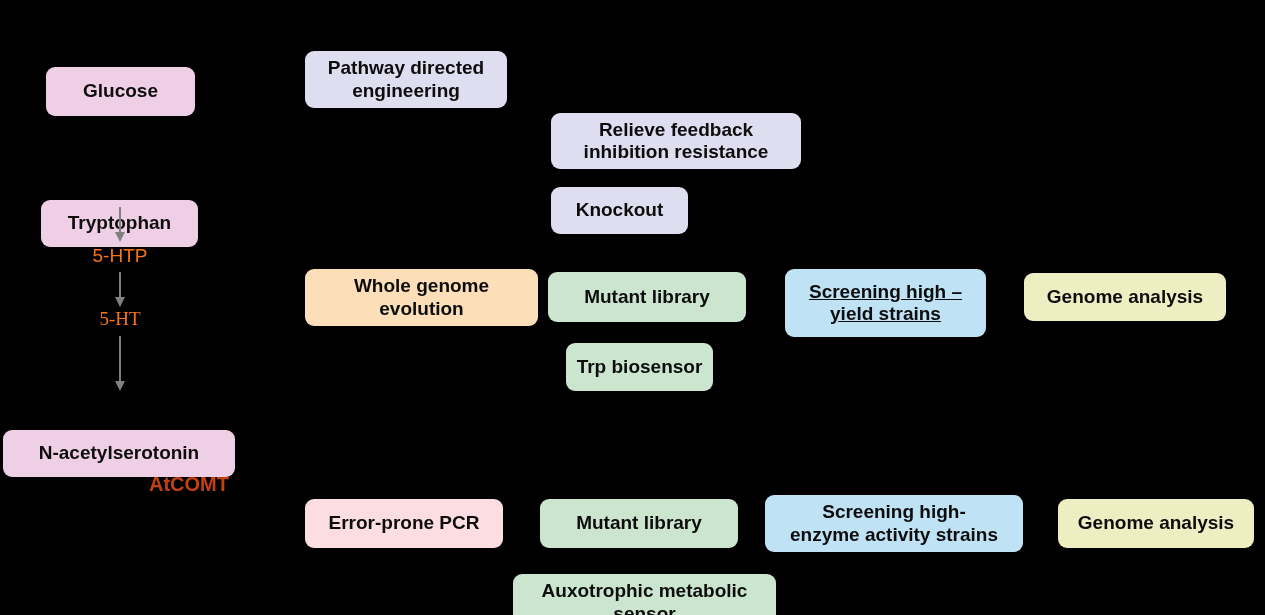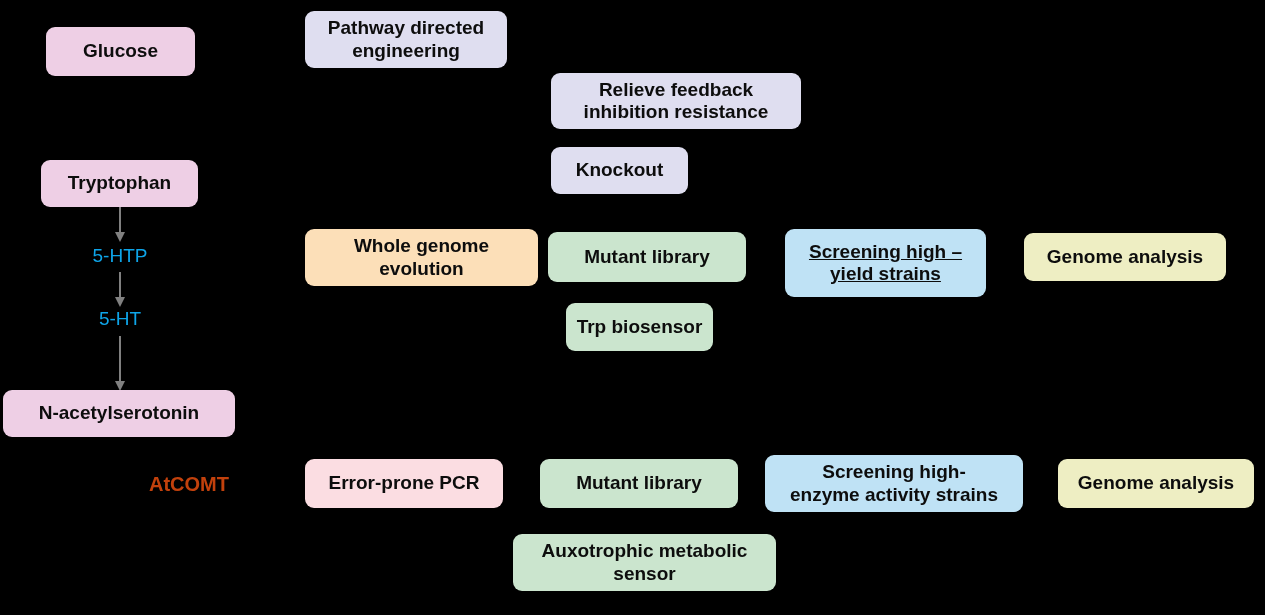--- a/index.html
+++ b/index.html
@@ -22,35 +22,36 @@
     align-items: center;
     justify-content: center;
     text-align: center;
     border-radius: 9px;
     color: #0d0d0d;
     font-weight: bold;
     font-size: 19px;
     line-height: 1.18;
     padding: 4px 10px;
     white-space: pre-line;
+    margin-top: 40px;
   }
   .metabolite      { background: #eecfe5; }
   .lavender        { background: #dfdef0; }
   .orange          { background: #fcdfb8; }
   .green           { background: #cbe5ce; }
   .blue            { background: #bfe2f5; }
   .yellow          { background: #eeeec3; }
   .pinkpcr         { background: #fbdde2; }
 
   .plain-label {
     position: absolute;
     display: flex;
     align-items: center;
     justify-content: center;
-    color: #0ea5e9;
+    color: #f97316;
     font-weight: normal;
     font-size: 19px;
     white-space: nowrap;
   }
   .enzyme-label {
     position: absolute;
     display: flex;
     align-items: center;
     justify-content: center;
     color: #c2410c;
@@ -81,21 +82,21 @@
 
   <div class="plain-label" style="left:70px; top:243px; width:100px; height:26px;">5-HTP</div>
 
   <div class="arrow" style="left:112px; top:272px;">
     <svg width="16" height="36" viewBox="0 0 16 36">
       <line x1="8" y1="0" x2="8" y2="27" stroke="#808080" stroke-width="2"></line>
       <polygon points="8,35 3,25 13,25" fill="#808080"></polygon>
     </svg>
   </div>
 
-  <div class="plain-label" style="left:70px; top:306px; width:100px; height:26px;">5-HT</div>
+  <div class="plain-label" style="left:70px; top:306px; width:100px; height:26px;font-family:Liberation Serif, serif;">5-HT</div>
 
   <div class="arrow" style="left:112px; top:336px;">
     <svg width="16" height="56" viewBox="0 0 16 56">
       <line x1="8" y1="0" x2="8" y2="47" stroke="#808080" stroke-width="2"></line>
       <polygon points="8,55 3,45 13,45" fill="#808080"></polygon>
     </svg>
   </div>
 
   <div class="node metabolite" style="left:3px; top:390px; width:232px; height:47px;">N-acetylserotonin</div>
 

